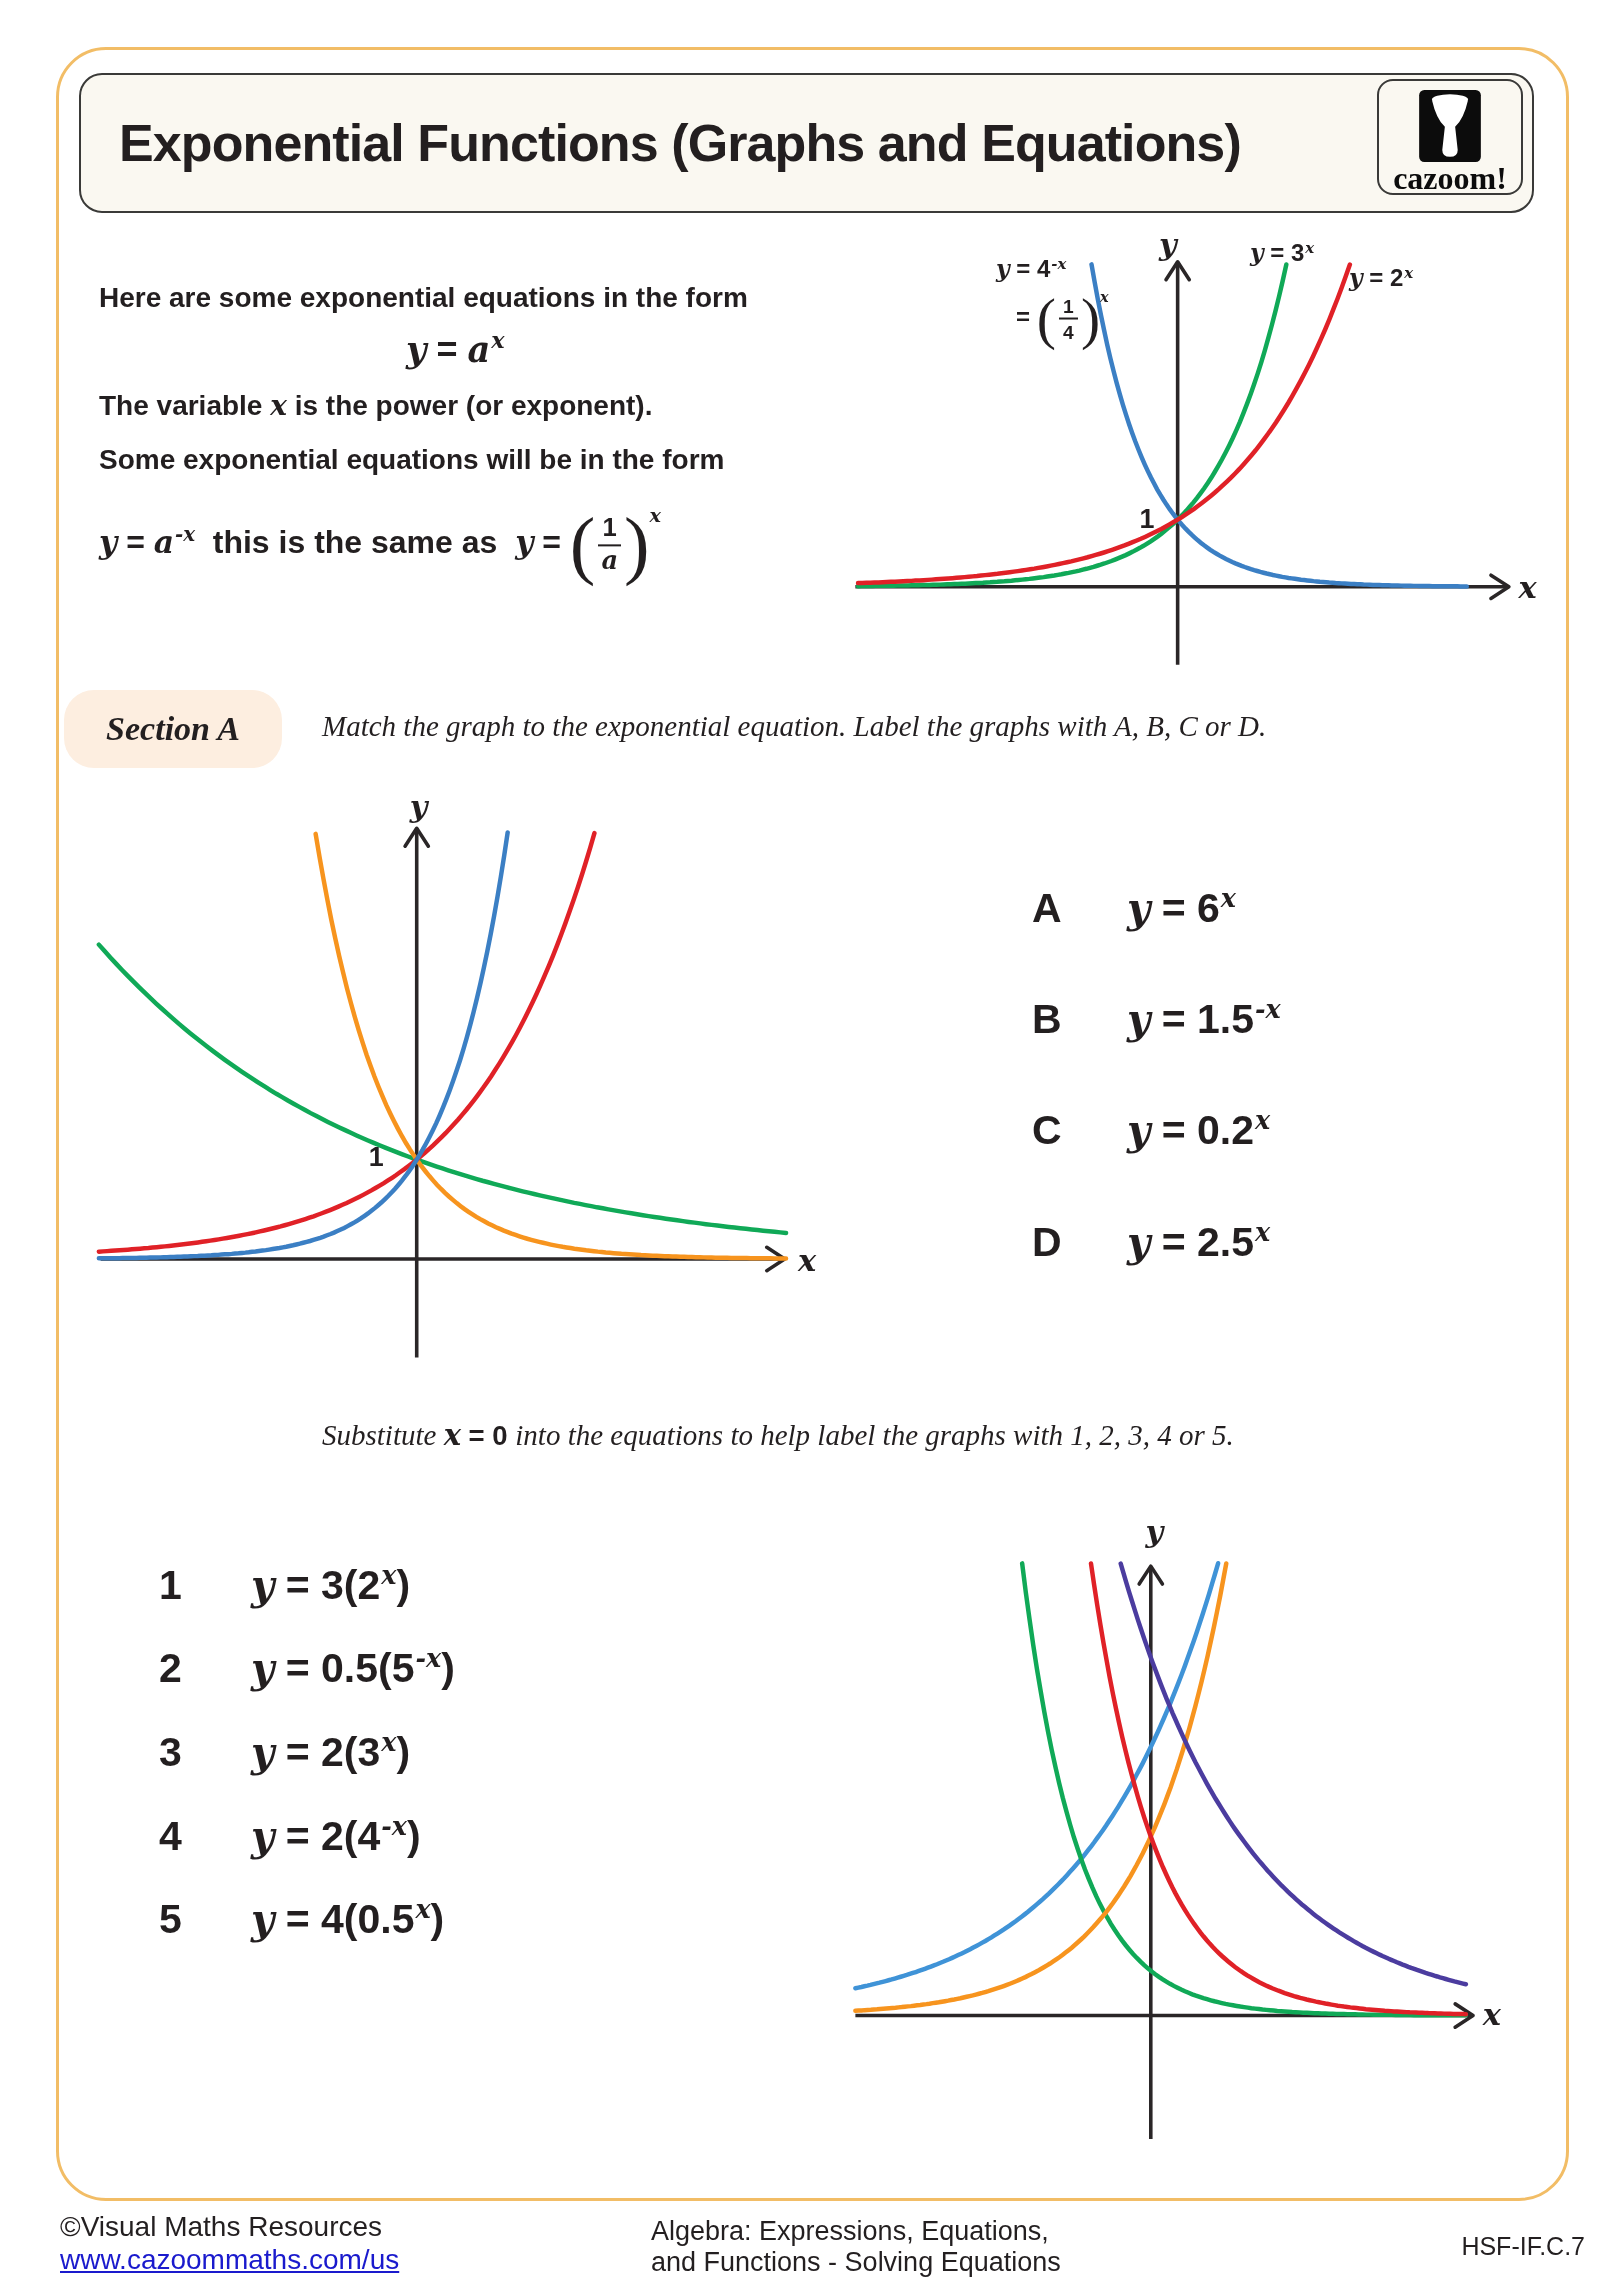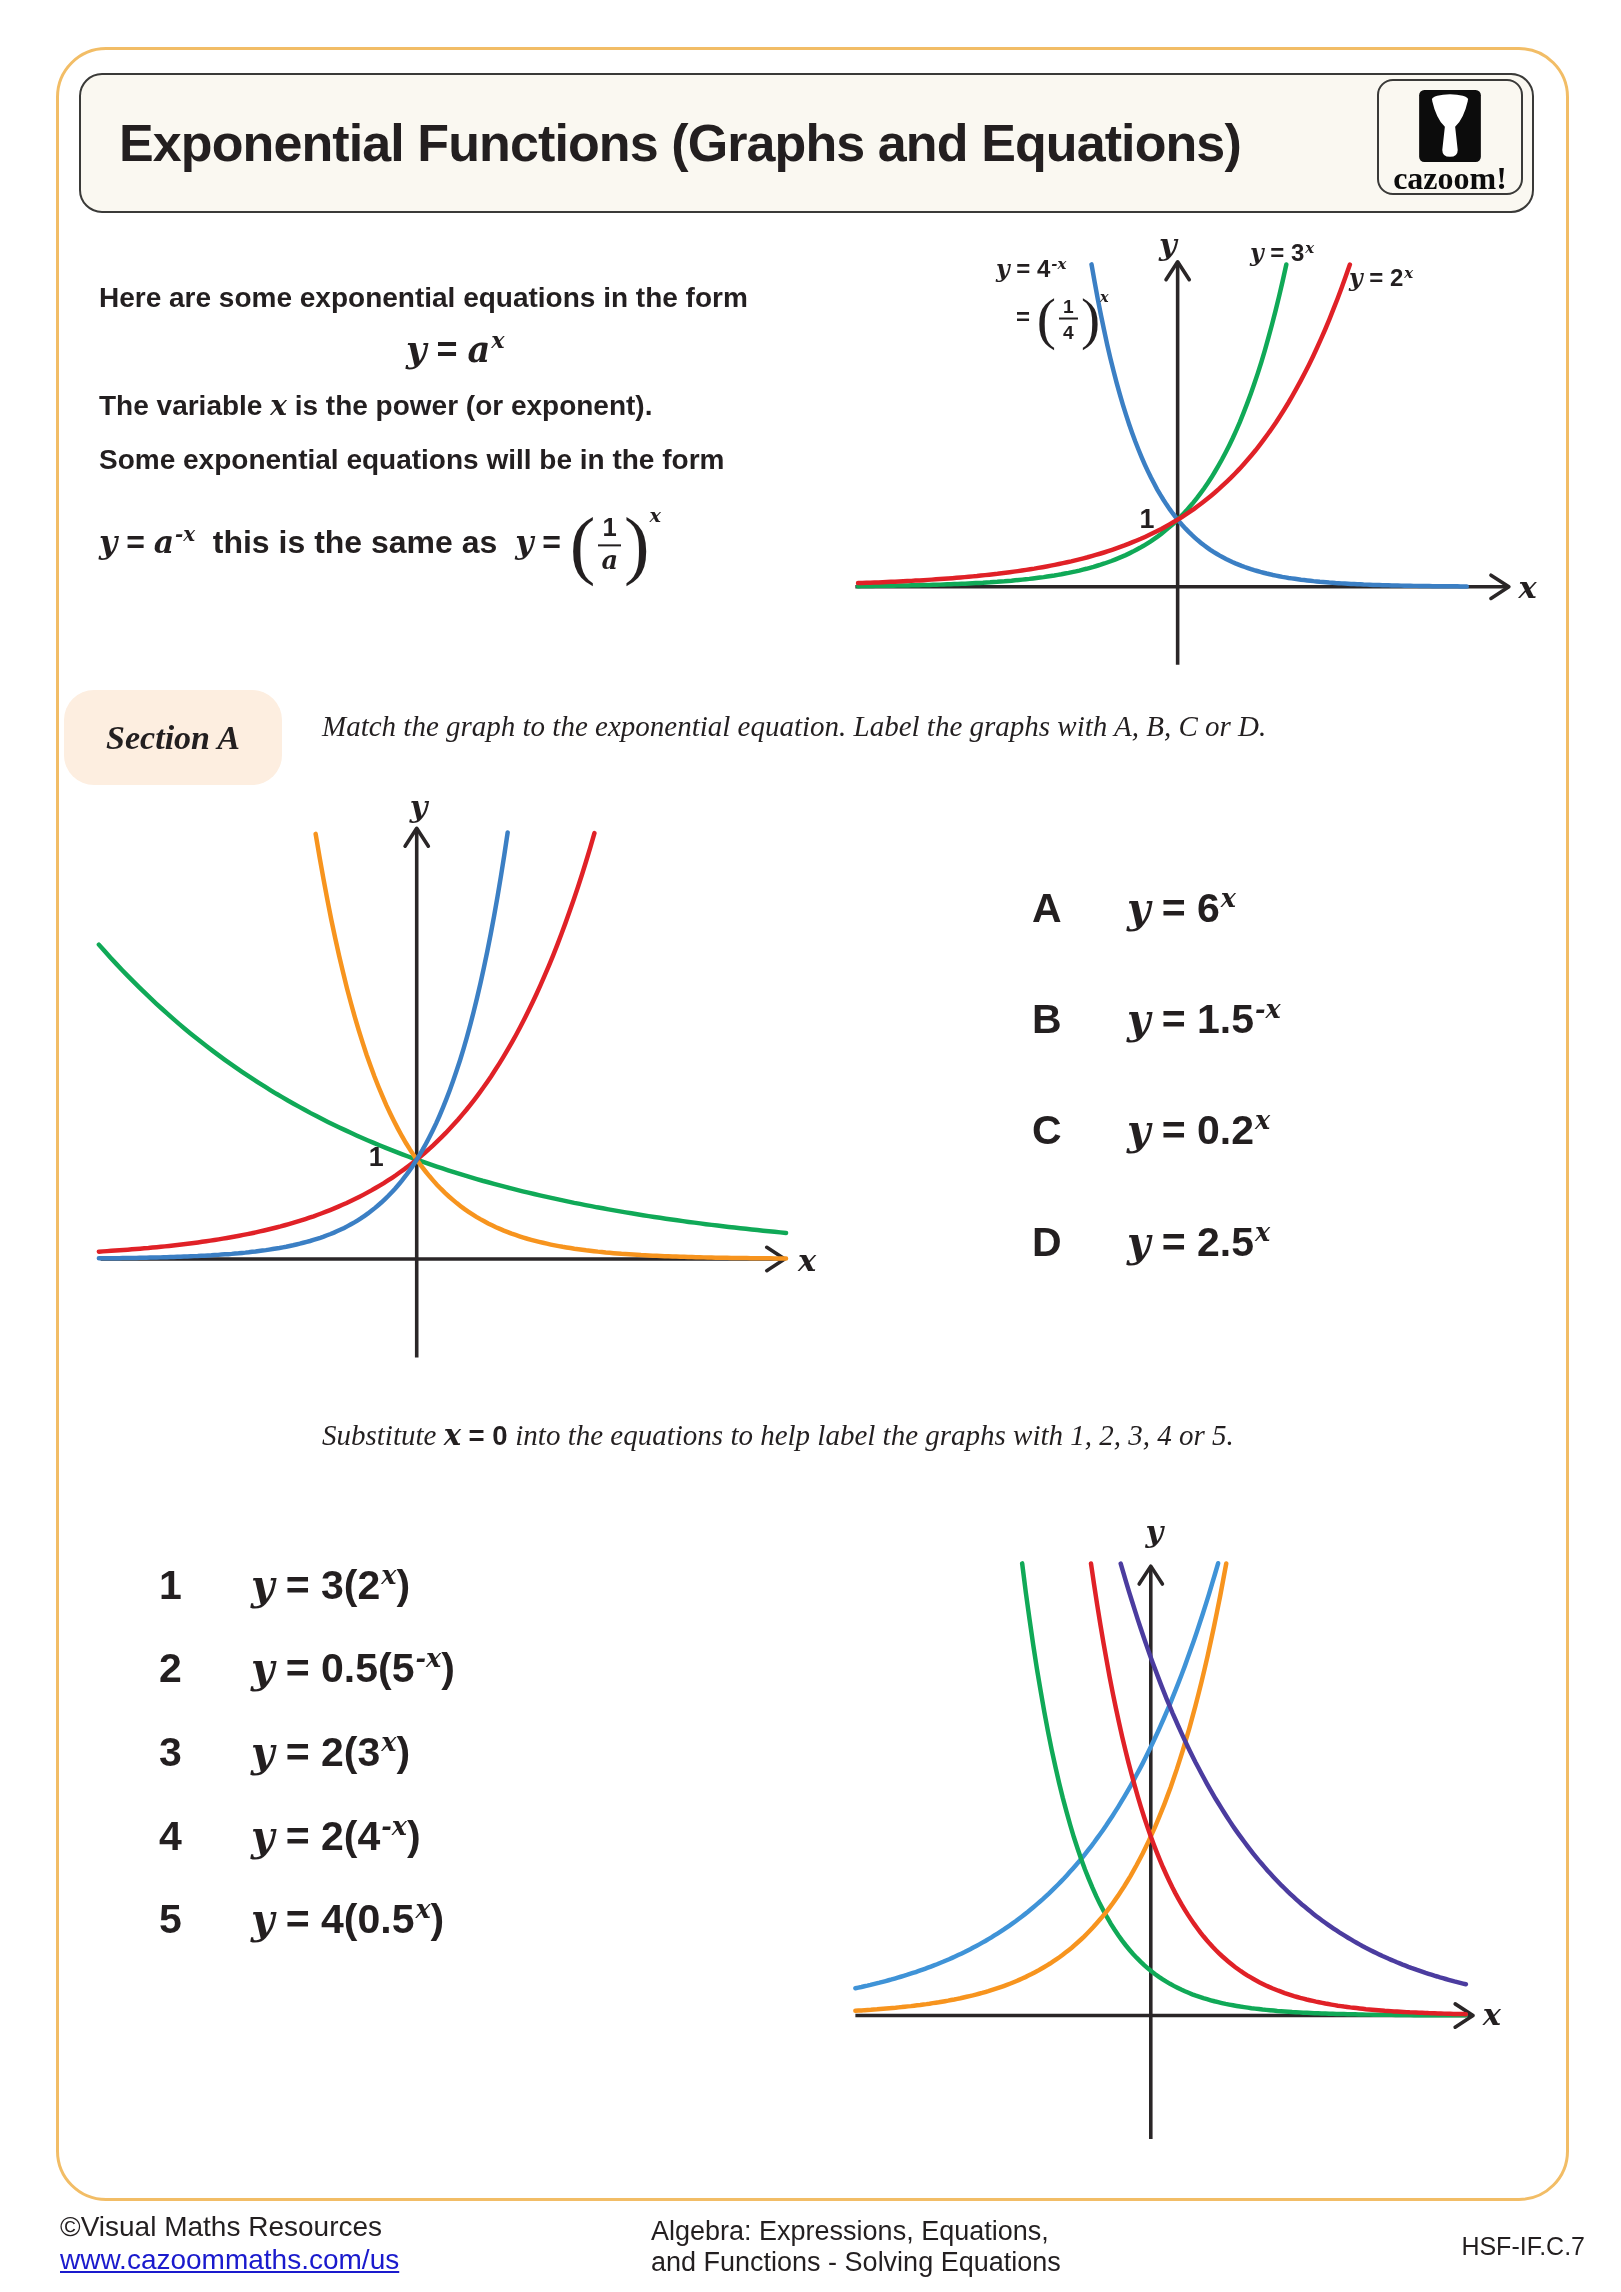--- a/index.html
+++ b/index.html
@@ -15,21 +15,21 @@
         border:2.7px solid #3a3a38;border-radius:16px;box-sizing:border-box;
         display:flex;flex-direction:column;align-items:center;justify-content:flex-start;background:#faf8f1;}
   .logo-square{width:64px;height:72px;margin-top:9px;}
   .logo-square svg{display:block;width:100%;height:100%;}
   .logo-text{font-family:"Liberation Serif",serif;font-weight:700;font-size:32px;letter-spacing:0px;
         margin-top:-1.8px;color:#0c0c0c;}
   .abs{position:absolute;white-space:nowrap;text-align:center;}
   .vcenter{transform:translateY(-50%);}
   .intro-line{font-size:28px;font-weight:700;}
   .formula{font-weight:700;}
-  .pill{position:absolute;left:64px;width:218px;height:95px;background:#fdeee0;border-radius:30px;
+  .pill{position:absolute;left:64px;width:218px;height:78px;background:#fdeee0;border-radius:30px;
         display:flex;align-items:center;justify-content:center;}
   .pill-label{font-family:"Liberation Serif",serif;font-style:italic;font-weight:700;font-size:34px;}
   .instr{font-family:"Liberation Serif",serif;font-style:italic;font-size:29px;}
   .graph{position:absolute;overflow:visible;}
   .graph-label{position:absolute;white-space:nowrap;font-weight:700;font-size:24px;transform:translateY(-50%);}
   .eq-row{position:absolute;white-space:nowrap;transform:translateY(-50%);font-size:41px;font-weight:700;}
   .eq-letter{display:inline-block;font-weight:700;}
   
   .seg-t{}
   .seg-v{font-family:"DejaVu Serif",serif;font-style:italic;font-weight:700;font-size:0.98em;}

